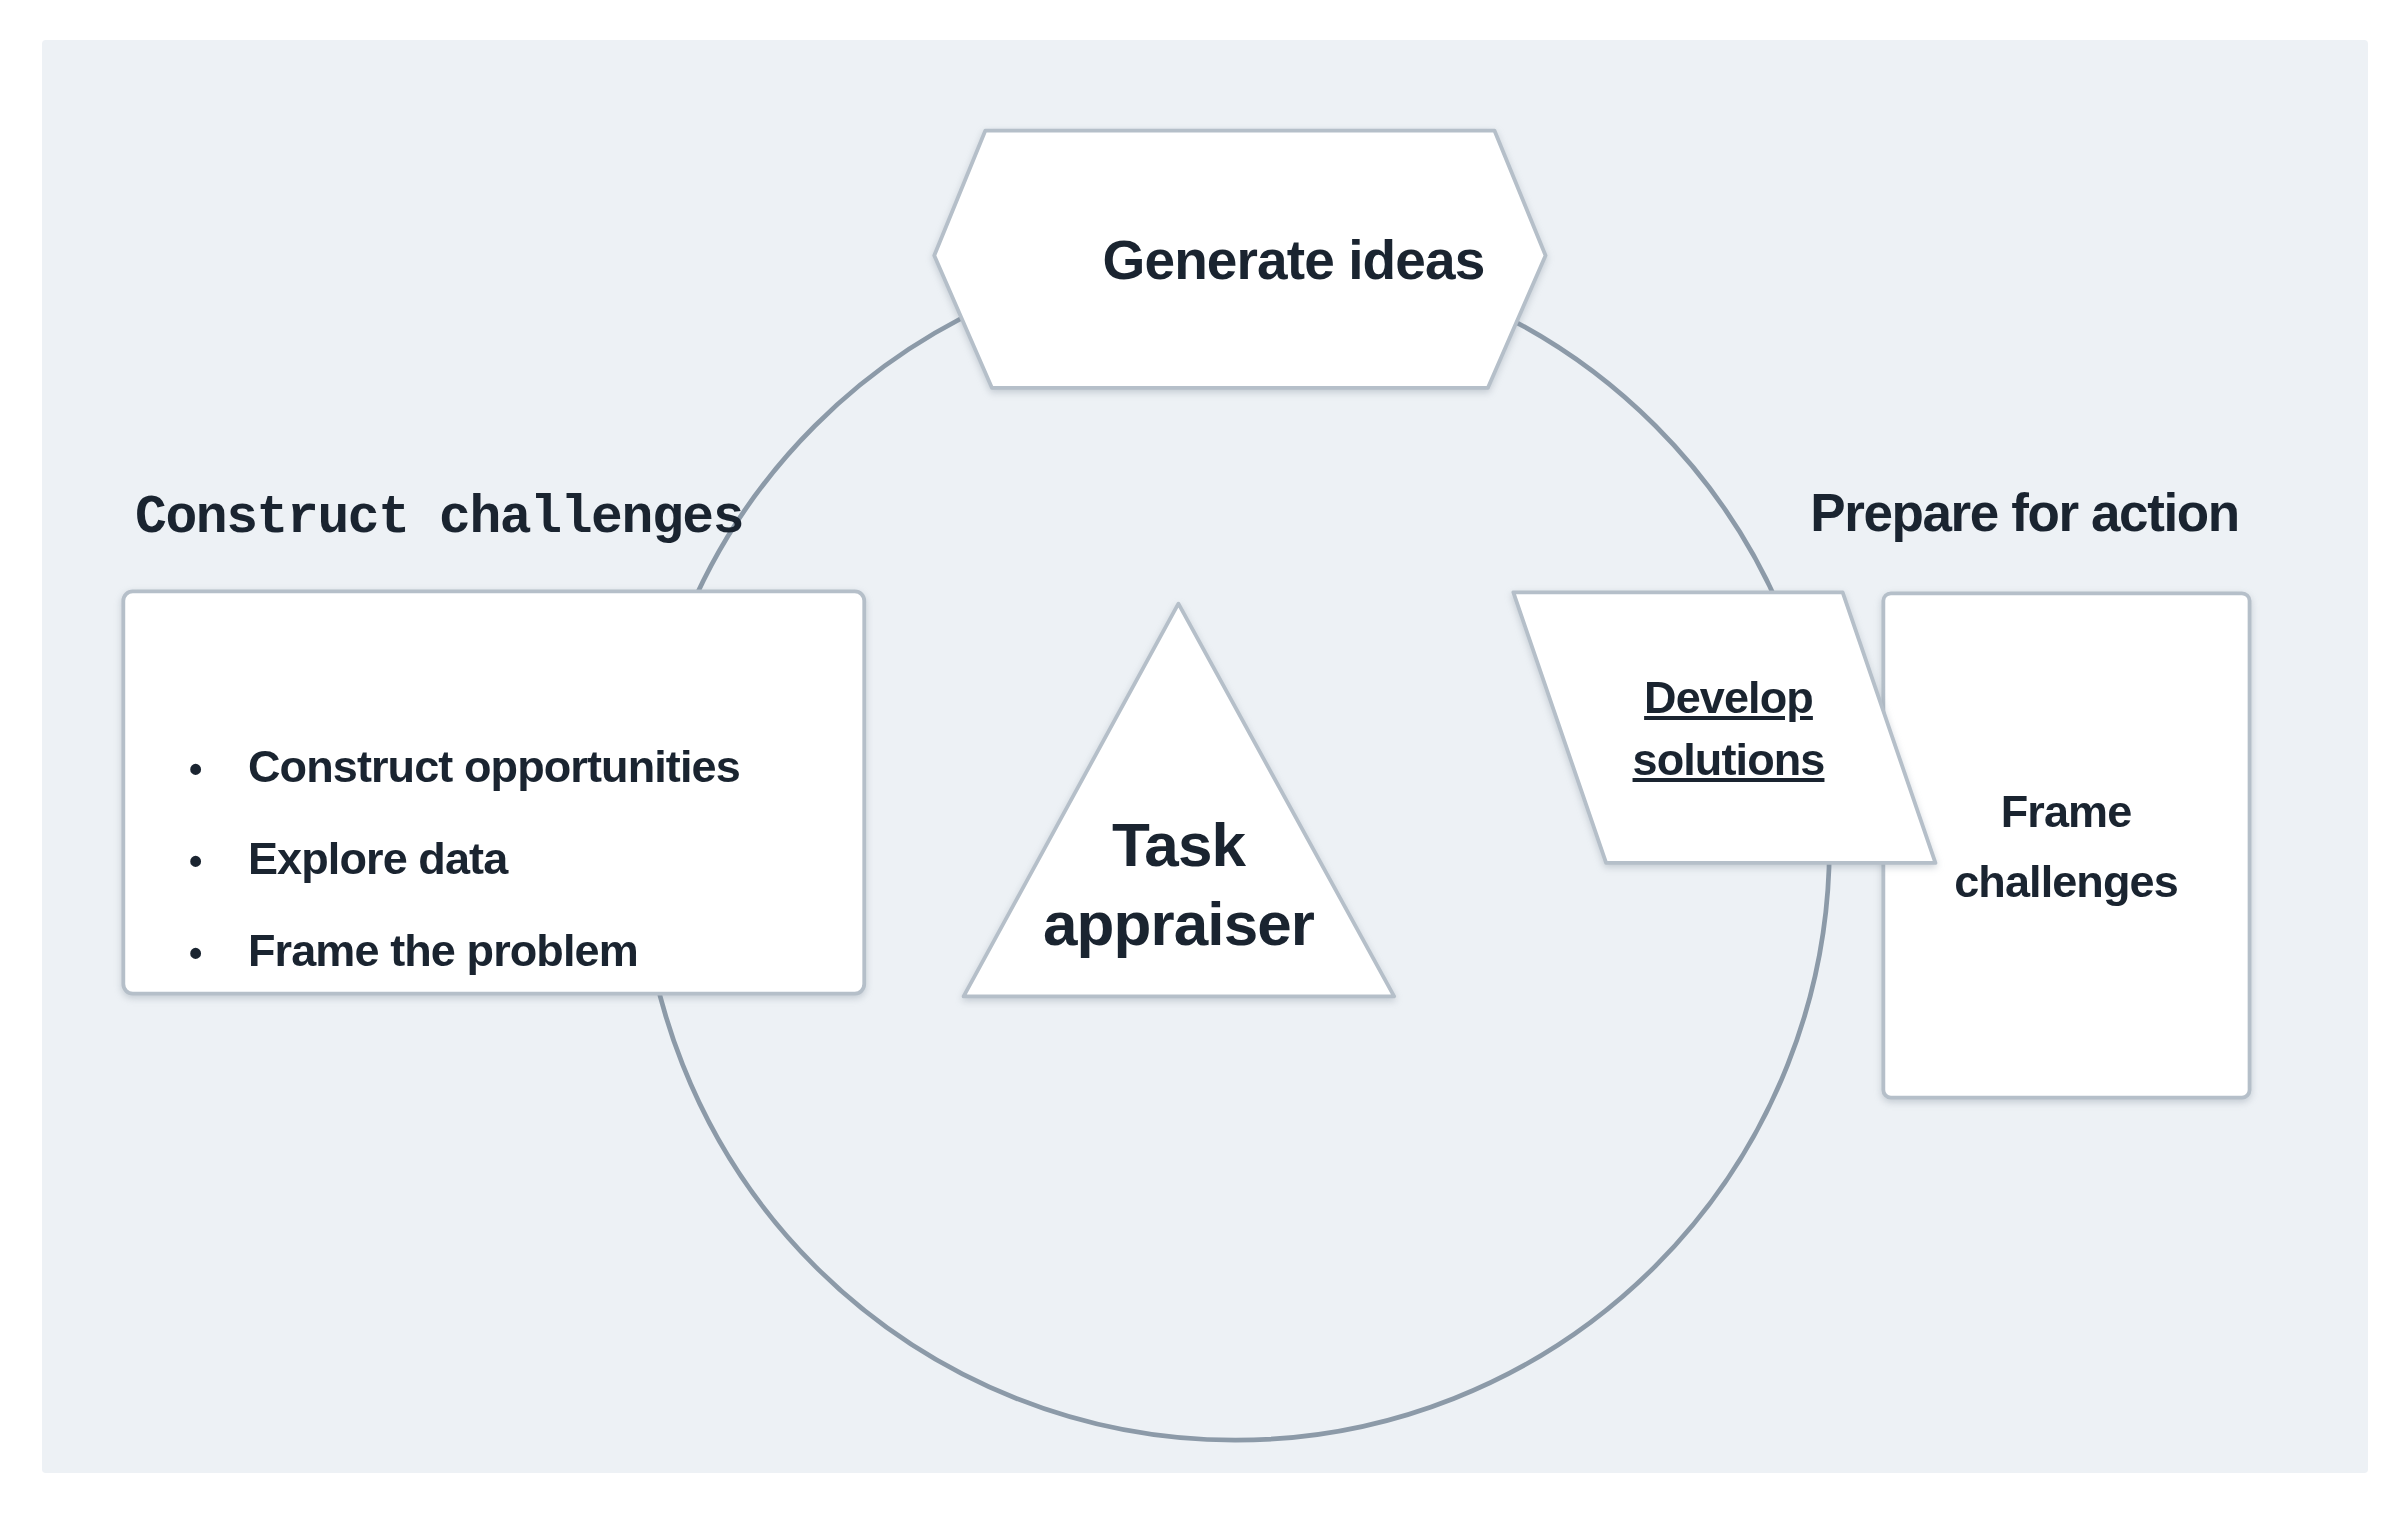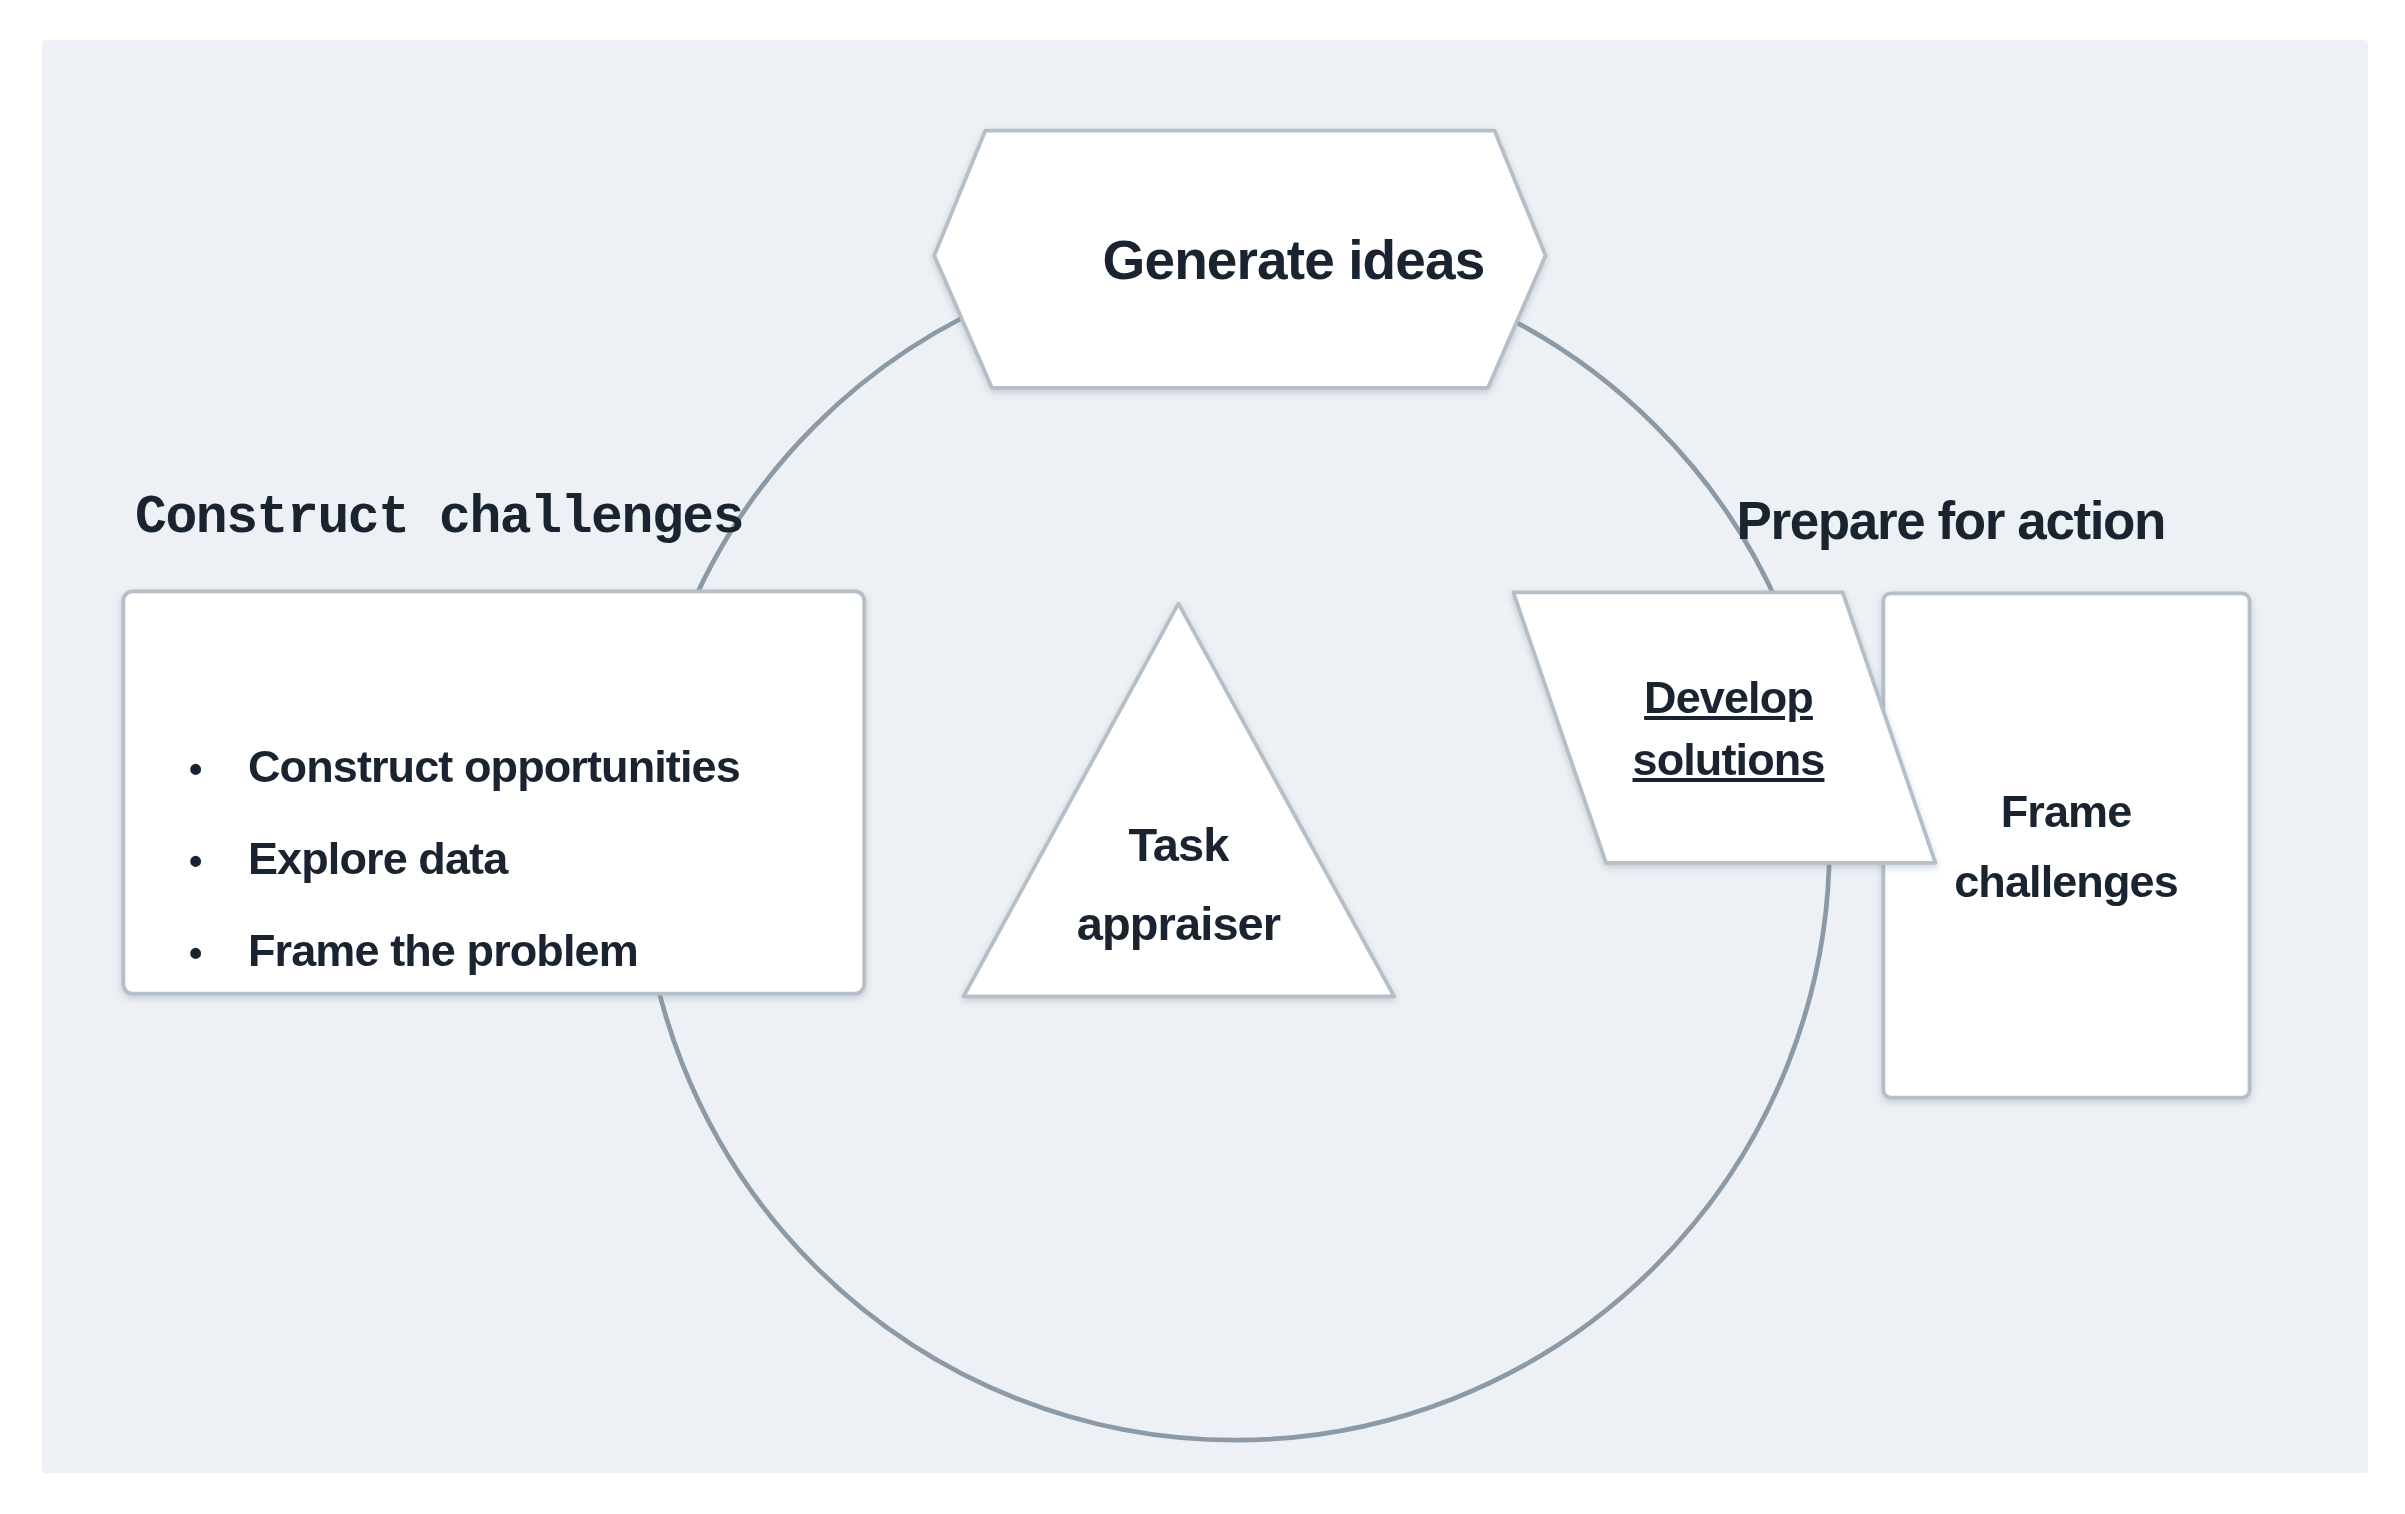--- a/index.html
+++ b/index.html
@@ -54,25 +54,24 @@
     font-size: 53px;
     line-height: 57px;
     letter-spacing: -1.4px;
   }
   #heading-left {
     left: 135px;
     top: 490px;
     font-family: Liberation Mono, monospace;
   }
   #heading-right {
-    left: 1692px;
+    left: 1788px;
     top: 484px;
     width: 473px;
-    text-align: right;
-    margin-top: 8px;
+    text-align: center;
   }
   #hexagon-label {
     left: 988px;
     top: 131px;
     width: 611px;
     height: 257px;
     display: flex;
     align-items: center;
     justify-content: center;
     font-size: 55px;
@@ -91,21 +90,21 @@
   .bullet-dot {
     width: 59px;
     flex: 0 0 59px;
     font-size: 38px;
   }
   #triangle-label {
     left: 989px;
     top: 805px;
     width: 379px;
     text-align: center;
-    font-size: 47px;
+    font-size: 62px;
     line-height: 79px;
   }
   #develop-label {
     left: 1582px;
     top: 667px;
     width: 293px;
     text-align: center;
     font-size: 45px;
     line-height: 62px;
     text-decoration: underline;

